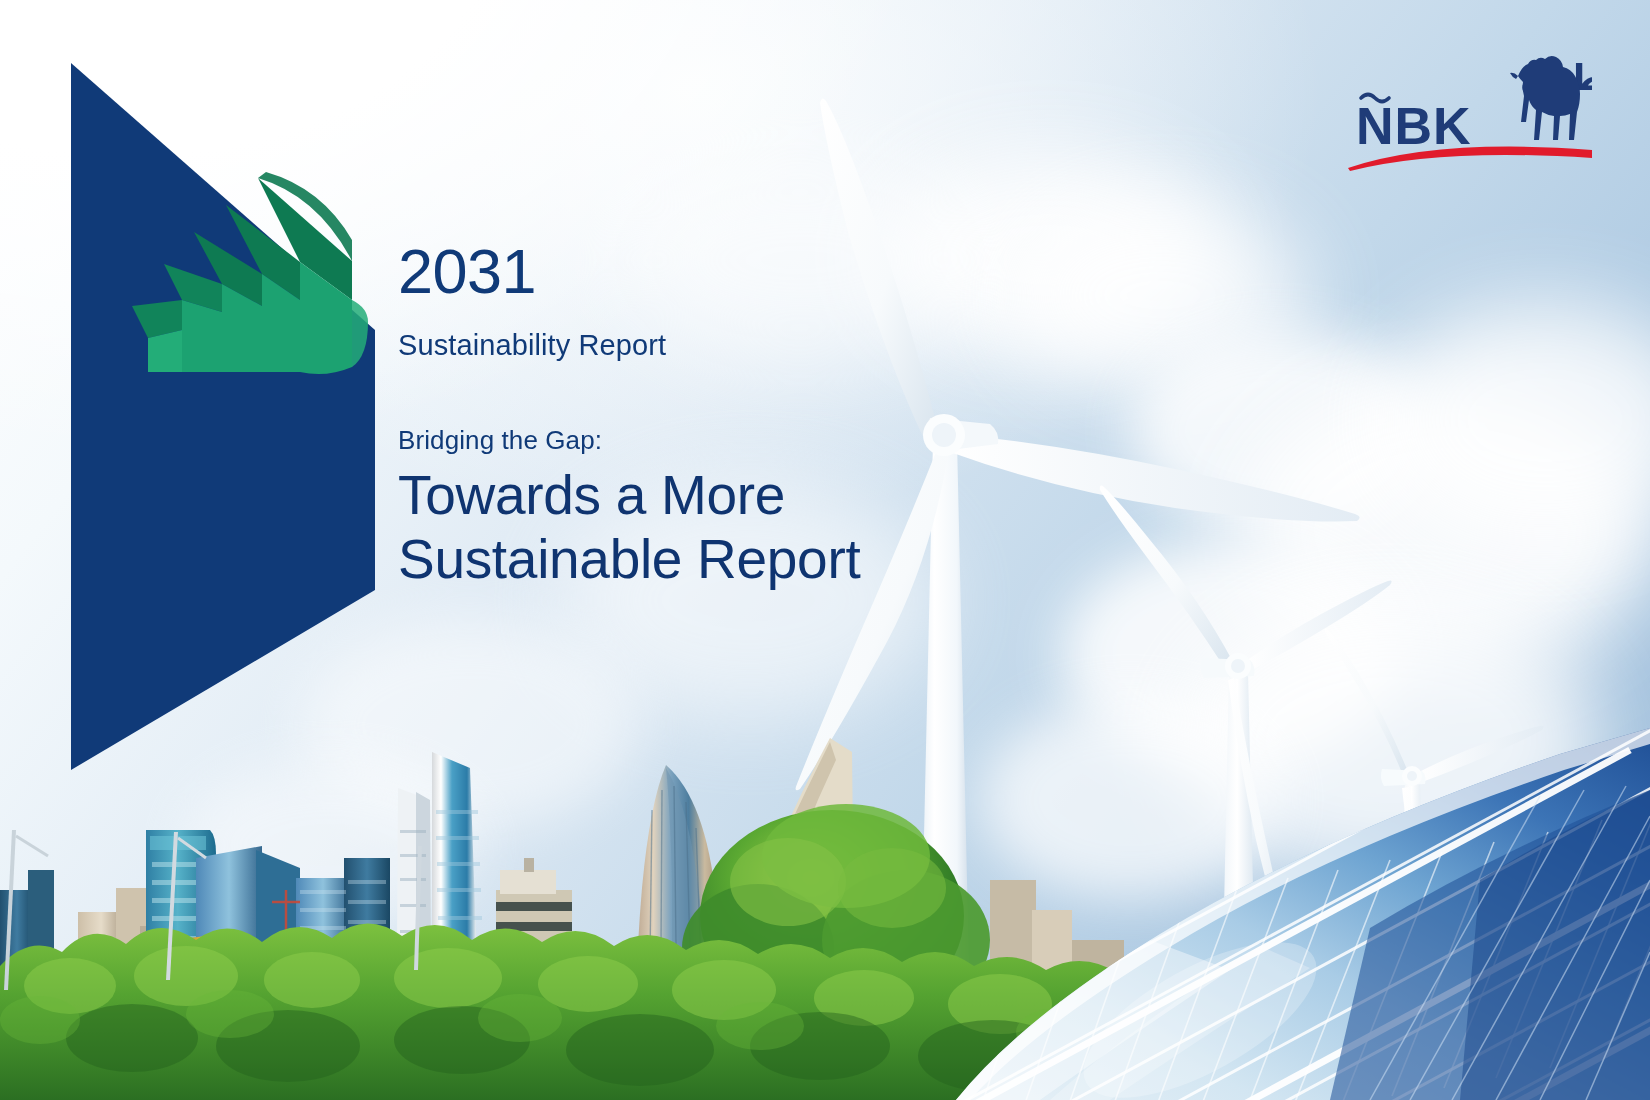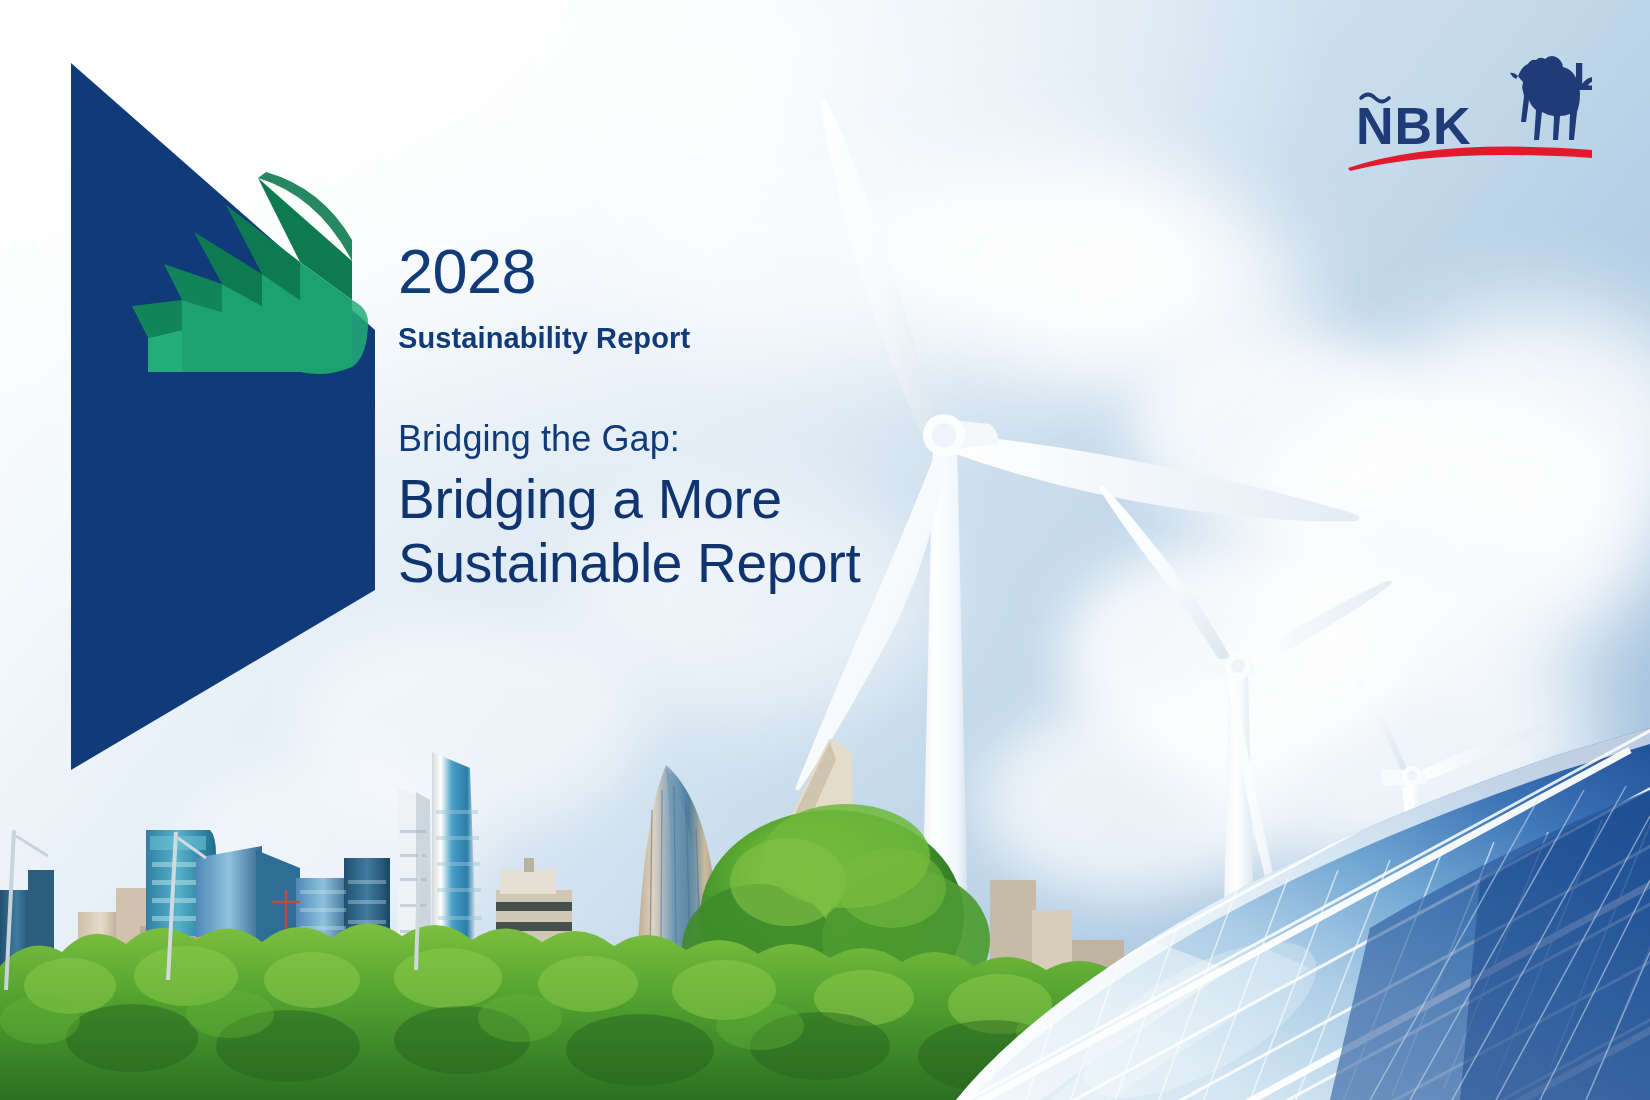--- a/index.html
+++ b/index.html
@@ -26,22 +26,22 @@
 
   
   .navy-shape{
     position:absolute;left:0;top:0;width:420px;height:820px;
     z-index:6;
   }
 
   
   .text-block{position:absolute;left:398px;top:240px;z-index:8;color:#103a78;}
   .year{font-size:63px;line-height:1.0;font-weight:400;letter-spacing:-0.5px;color:#103a78;}
-  .subtitle{font-size:29px;line-height:1.25;margin-top:17px;font-weight:700;color:#103a78;letter-spacing:0.1px;}
-  .kicker{font-size:36px;margin-top:62px;font-weight:400;color:#103a78;letter-spacing:0.1px;}
+  .subtitle{font-size:29px;line-height:1.25;margin-top:24px;font-weight:400;color:#103a78;letter-spacing:0.1px;}
+  .kicker{font-size:26px;margin-top:62px;font-weight:400;color:#103a78;letter-spacing:0.1px;}
   .headline{font-size:55px;line-height:1.16;margin-top:8px;font-weight:400;color:#0f3470;letter-spacing:-0.3px;}
 
   
   .nbk{position:absolute;right:58px;top:46px;width:250px;height:125px;z-index:9;}
   .turbine{position:absolute;z-index:4;}
   .skyline{position:absolute;z-index:5;}
   .foliage{position:absolute;z-index:7;}
   .solar{position:absolute;z-index:7;}
 </style>
 </head>
@@ -520,25 +520,25 @@
 
       <path d="M132,306 L182,300 L182,330 L148,338 Z" fill="#11845A"></path>
       <path d="M148,338 L182,330 L182,372 L148,372 Z" fill="#23AD78"></path>
 
       <path d="M258,178 Q318,196 352,261 L352,240 Q322,188 266,172 Z" fill="#0E7A52" opacity=".9"></path>
       <path d="M352,300 L352,367 Q368,356 368,322 Q368,308 352,300 Z" fill="#23AD78" opacity=".85"></path>
     </g>
   </svg>
 
   <div class="text-block">
-    <div class="year">2028</div>
+    <div class="year">2031</div>
     <div class="subtitle">Sustainability Report</div>
     <div class="kicker">Bridging the Gap:</div>
     <div class="headline">
-      <div>Bridging a More</div>
+      <div>Towards a More</div>
       <div>Sustainable Report</div>
     </div>
   </div>
 
   <svg class="nbk" width="250" height="125" viewBox="0 0 250 125">
 
     <text x="178" y="44" text-anchor="end" font-family="'DejaVu Sans','Liberation Sans',sans-serif" font-size="36" font-weight="700" fill="#1F3C78" direction="rtl" xml:lang="ar">الوطني</text>
 
     <text x="14" y="98" font-family="'Liberation Sans','DejaVu Sans',sans-serif" font-size="52" font-weight="700" fill="#1F3C78" letter-spacing="1">NBK</text>
 

